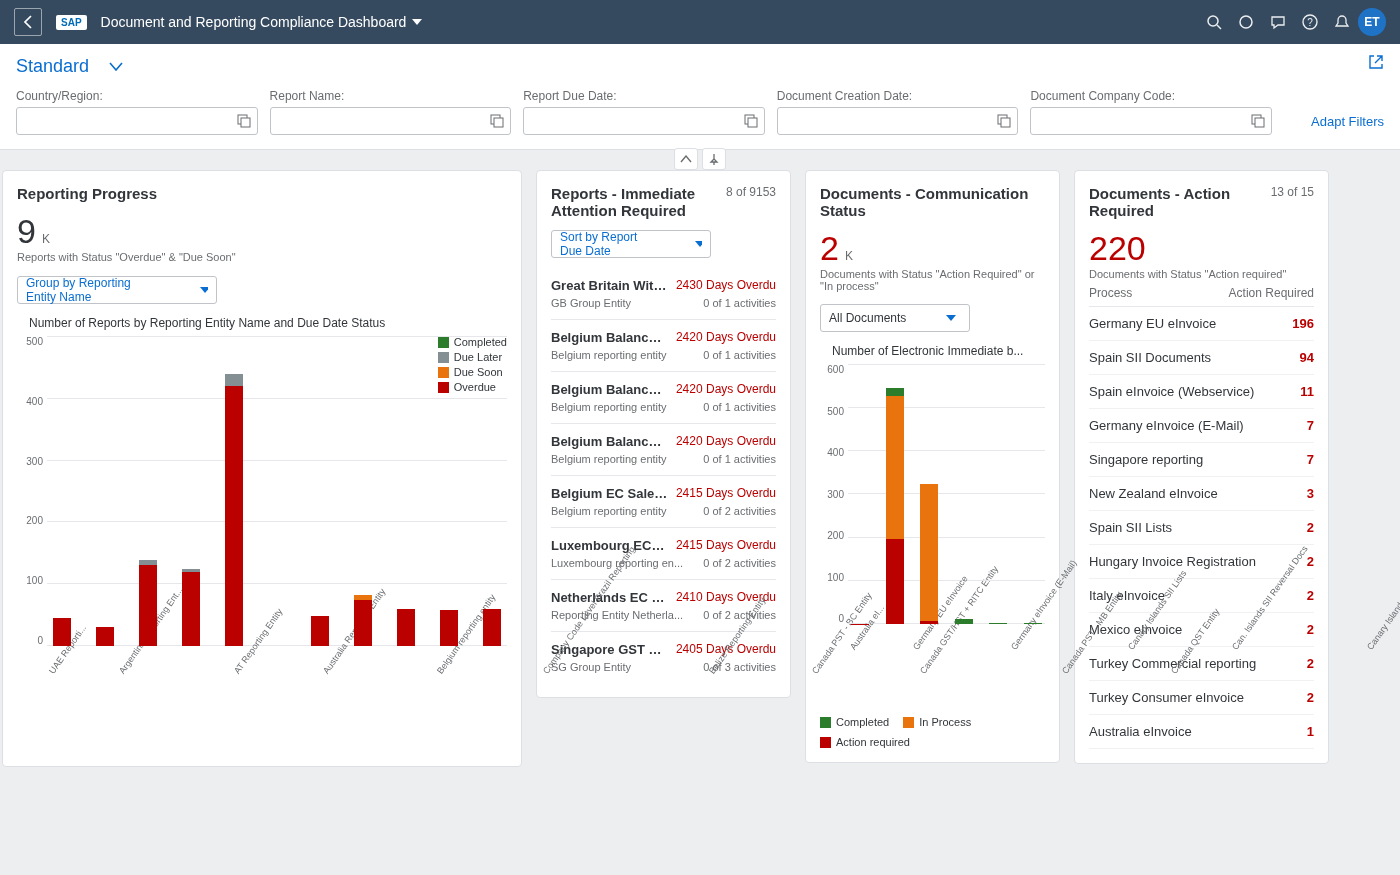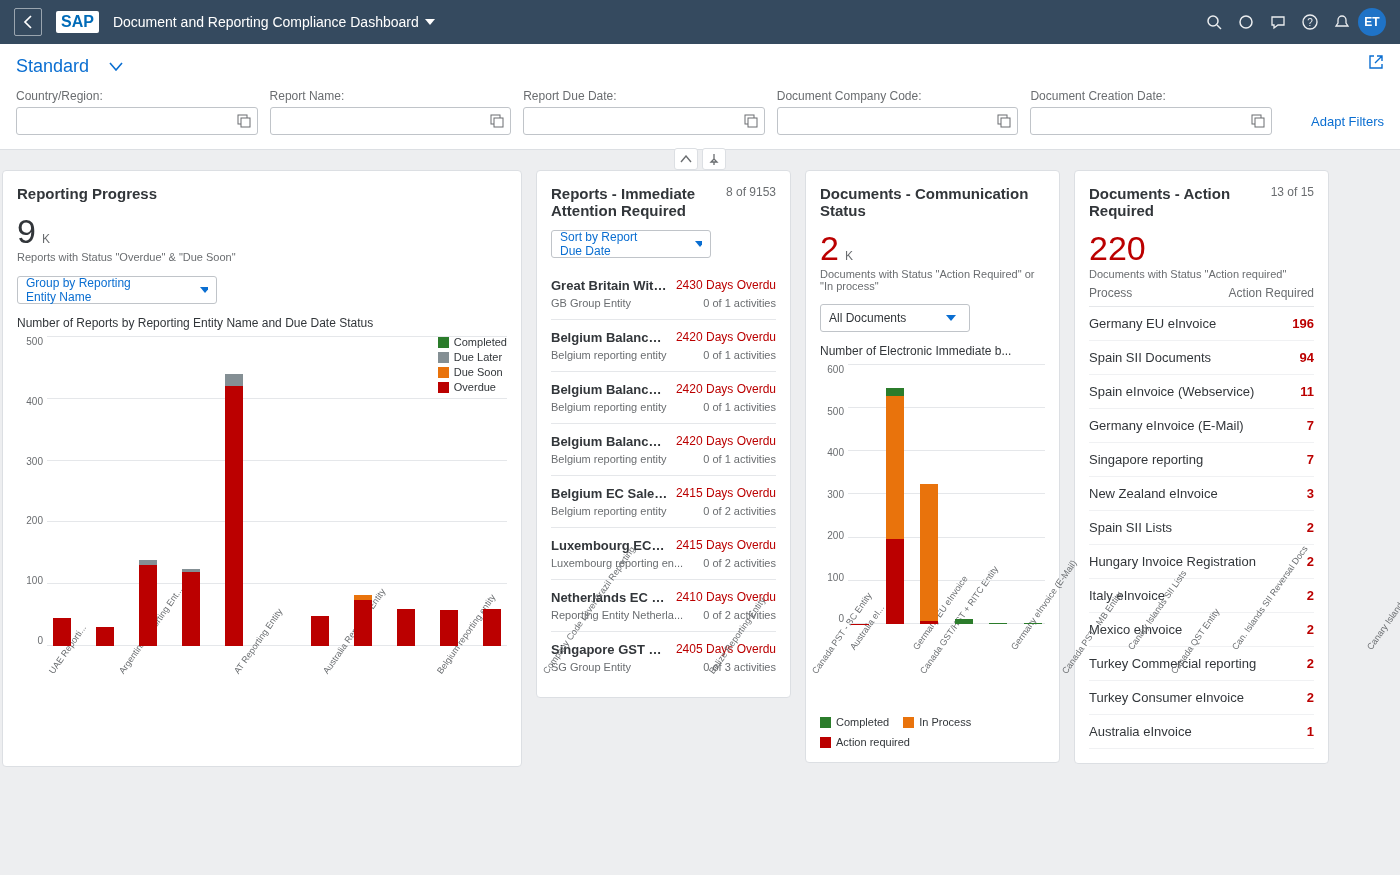--- a/index.html
+++ b/index.html
@@ -16,21 +16,21 @@
     --due-later:#848f94;
     --completed:#2b7c2b;
     --in-process:#e9730c;
     --action-required:#bb0000;
   }
   *{box-sizing:border-box;}
   body{margin:0;font-family:"72","Segoe UI",Arial,sans-serif;background:var(--page-bg);color:var(--text-dark);font-size:13px;}
   
   .shell{display:flex;align-items:center;height:44px;background:var(--shell-bg);color:var(--shell-text);padding:0 14px;}
   .shell-back{width:28px;height:28px;border:1px solid rgba(255,255,255,.5);display:flex;align-items:center;justify-content:center;border-radius:2px;cursor:pointer;}
-  .shell-logo{margin:0 14px;font-weight:700;background:#fff;color:#006bb8;border-radius:2px;padding:2px 5px;font-size:16px;}
+  .shell-logo{margin:0 14px;font-weight:700;background:#fff;color:#006bb8;border-radius:2px;padding:2px 5px;font-size:10px;}
   .shell-title{font-size:14px;cursor:pointer;display:flex;align-items:center;gap:6px;}
   .shell-spacer{flex:1;}
   .shell-icon{width:32px;display:flex;justify-content:center;cursor:pointer;opacity:.9;}
   .shell-avatar{width:28px;height:28px;border-radius:50%;background:#1f73c7;display:flex;align-items:center;justify-content:center;font-size:12px;font-weight:600;cursor:pointer;}
   
   .filter-bar{background:var(--card-bg);margin:0 0 10px;border-bottom:1px solid var(--card-border);padding:12px 16px 0;position:relative;}
   .variant{font-size:18px;color:var(--link);display:flex;align-items:center;gap:20px;cursor:pointer;margin-bottom:12px;}
   .popout-icon{position:absolute;top:10px;right:16px;color:var(--link);cursor:pointer;}
   .filters-row{display:flex;gap:12px;align-items:flex-end;padding-bottom:14px;}
   .filter{flex:1;display:flex;flex-direction:column;gap:4px;}
@@ -42,21 +42,21 @@
   
   .grid{display:grid;grid-template-columns:520px 255px 255px 255px;gap:14px;padding:0 2px 20px;align-items:start;}
   .card{background:var(--card-bg);border:1px solid var(--card-border);border-radius:4px;padding:14px;}
   .card h3{margin:0 0 10px;font-size:15px;font-weight:600;}
   .card .sub{color:var(--text-muted);font-size:11px;}
   .kpi{font-size:34px;font-weight:300;display:flex;align-items:baseline;gap:6px;}
   .kpi .unit{font-size:12px;color:var(--text-muted);}
   .kpi.red{color:var(--overdue);}
   .select{display:inline-flex;align-items:center;border:1px solid #c0c4c9;border-radius:3px;height:28px;padding:0 8px;font-size:12px;cursor:pointer;color:var(--link);gap:40px;}
   .select.dark{color:var(--text-dark);}
-  .chart-title{font-size:12px;margin:10px 0 6px;}
+  .chart-title{font-size:12px;margin:10px 12px 6px;}
   .counter{float:right;font-size:12px;color:var(--text-muted);}
   
   .rp-chart{position:relative;height:310px;margin-left:30px;display:flex;align-items:flex-end;}
   .rp-y{position:absolute;left:-30px;top:0;bottom:0;display:flex;flex-direction:column;justify-content:space-between;font-size:10px;color:var(--text-muted);text-align:right;width:26px;}
   .rp-grid{position:absolute;inset:0;display:flex;flex-direction:column;justify-content:space-between;}
   .rp-grid div{border-top:1px solid #e5e7ea;height:0;}
   .rp-bars{position:relative;display:flex;gap:12px;align-items:flex-end;width:100%;height:100%;z-index:2;}
   .rp-col{flex:1;display:flex;flex-direction:column;justify-content:flex-end;align-items:center;height:100%;min-width:0;}
   .rp-stack{display:flex;flex-direction:column;width:18px;}
   .seg-overdue{background:var(--overdue);}
@@ -176,30 +176,30 @@
       <div class="filter">
         <label>Report Due Date:</label>
     <div class="vh-input">
       <svg width="14" height="14">
             <rect x="1" y="1" width="9" height="9" stroke="#6a6d70" fill="none"></rect>
             <rect x="4" y="4" width="9" height="9" stroke="#6a6d70" fill="#fff"></rect>
           </svg>
     </div>
       </div>
       <div class="filter">
-        <label>Document Company Code:</label>
+        <label>Document Creation Date:</label>
     <div class="vh-input">
       <svg width="14" height="14">
             <rect x="1" y="1" width="9" height="9" stroke="#6a6d70" fill="none"></rect>
             <rect x="4" y="4" width="9" height="9" stroke="#6a6d70" fill="#fff"></rect>
           </svg>
     </div>
       </div>
       <div class="filter">
-        <label>Document Creation Date:</label>
+        <label>Document Company Code:</label>
     <div class="vh-input">
       <svg width="14" height="14">
             <rect x="1" y="1" width="9" height="9" stroke="#6a6d70" fill="none"></rect>
             <rect x="4" y="4" width="9" height="9" stroke="#6a6d70" fill="#fff"></rect>
           </svg>
     </div>
       </div>
       <div style="width: 100px;"></div>
     </div>
   <div class="adapt" style="position:absolute;right:16px;bottom:14px;">Adapt Filters</div>

